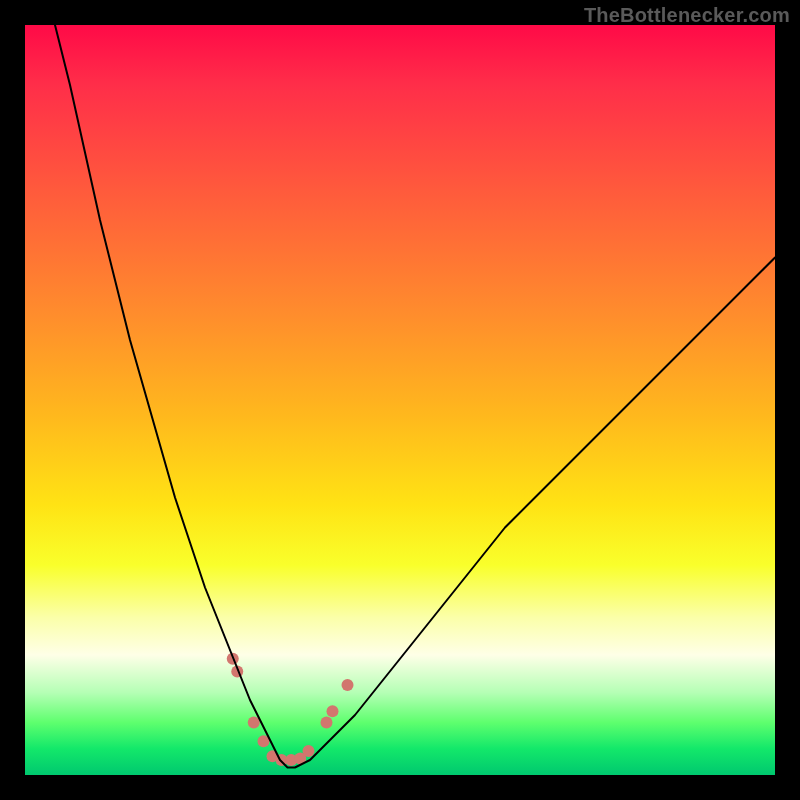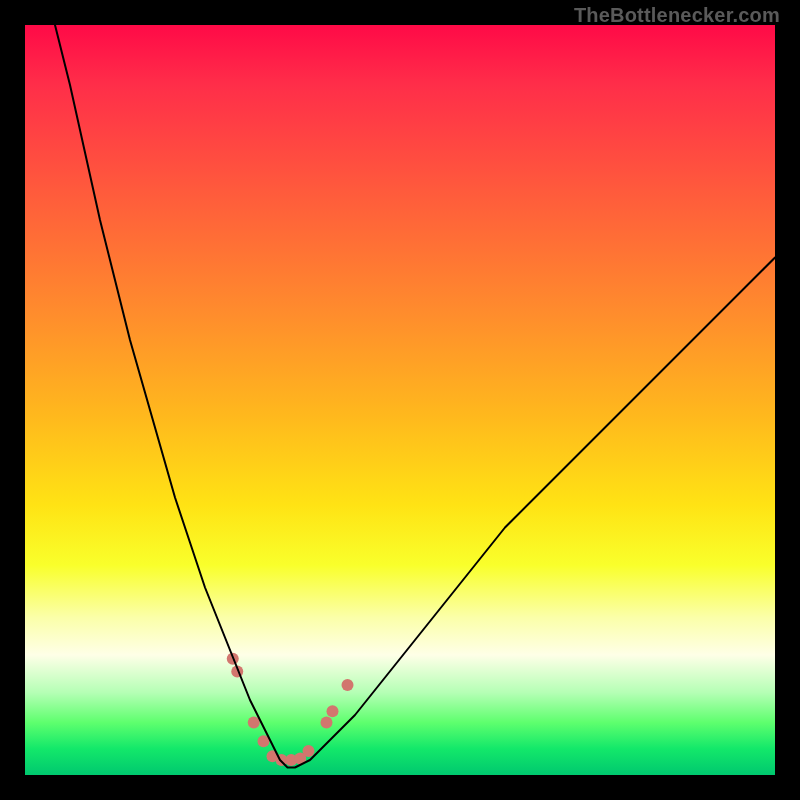--- a/index.html
+++ b/index.html
@@ -43,21 +43,21 @@
   .plot svg {
     position: absolute;
     left: 0;
     top: 0;
     width: 750px;
     height: 750px;
   }
   .watermark {
     position: absolute;
     top: 4px;
-    right: 20px;
+    right: 10px;
     color: #5a5a5a;
     font-size: 20px;
     font-weight: 600;
     letter-spacing: 0.2px;
     user-select: none;
   }
 </style>
 </head>
 <body>
 

